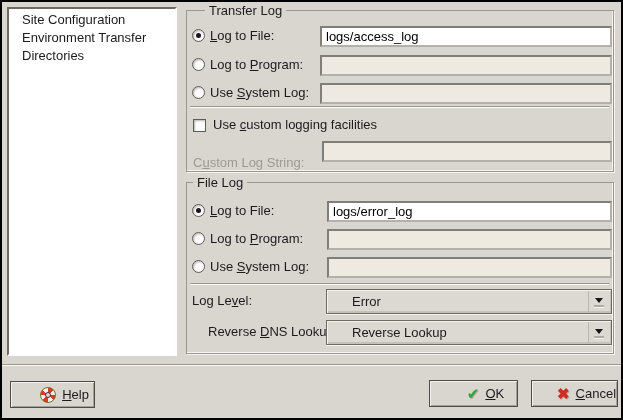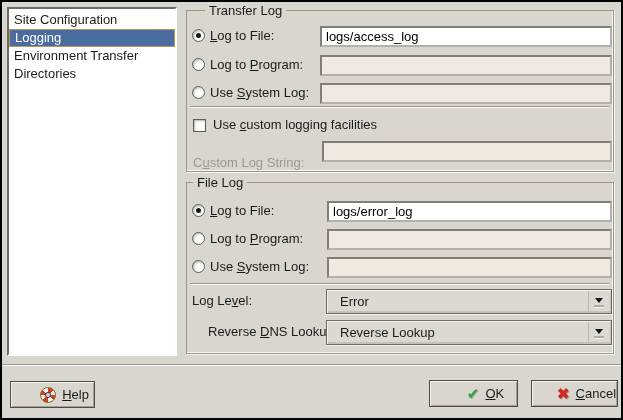--- a/index.html
+++ b/index.html
@@ -9,21 +9,21 @@
     font-family:"Liberation Sans",sans-serif;font-size:13px;color:#1b1b1b;
     overflow:hidden;
   }
   
   .listbox{
     position:absolute;left:7px;top:7px;width:170px;height:349px;
     background:#fff;box-sizing:border-box;
     border:2px solid;border-color:#6e6a65 #fdfdfd #fdfdfd #6e6a65;
     padding-top:2px;
   }
-  .list-item{height:18px;line-height:18px;padding-left:5px;white-space:nowrap;cursor:default;box-sizing:border-box;}
+  .list-item{height:18px;line-height:18px;padding-left:13px;white-space:nowrap;cursor:default;box-sizing:border-box;}
   .list-item.selected{
     background:#4a6c9e;color:#fff;border:1px solid #b39b5e;line-height:16px;
   }
   
   .frame{
     position:absolute;border:1px solid #9b978f;
     box-shadow:1px 1px 0 #f6f4f0, inset -1px -1px 0 #f6f4f0;
   }
   .frame-legend{
     position:absolute;background:#d9d6d0;padding:0 4px;height:15px;line-height:15px;
@@ -50,21 +50,21 @@
     position:absolute;height:21px;box-sizing:border-box;background:#fff;
     border:2px solid;border-color:#817e77 #b4b1aa #b4b1aa #817e77;
     font-family:"Liberation Sans",sans-serif;font-size:13px;color:#000;
     padding:0 4px;margin:0;outline:none;
   }
   .entry.disabled{background:#eeeae1;}
   .combo{
     position:absolute;height:25px;box-sizing:border-box;background:#dcd9d3;
     border:1px solid #6d6a64;
     box-shadow:inset 1px 1px 0 #f4f2ef, inset -1px -2px 0 #c4c1ba, 0 1px 0 #f4f2ef;
-    line-height:23px;padding-left:13px;cursor:default;
+    line-height:23px;padding-left:25px;cursor:default;
   }
   .combo-btn{
     position:absolute;right:1px;top:1px;bottom:1px;width:21px;
     border-left:1px solid #bab7b0;
   }
   .combo-arrow{
     position:absolute;left:6px;top:7px;width:0;height:0;
     border-left:4px solid transparent;border-right:4px solid transparent;
     border-top:5px solid #15151a;
   }
@@ -93,21 +93,20 @@
   }
   u{text-decoration:underline;}
 </style>
 </head>
 <body>
 
 <div class="dialog">
 
   <div class="listbox">
     <div class="list-item">Site Configuration</div>
-    <div class="list-item selected">Logging</div>
     <div class="list-item">Environment Transfer</div>
     <div class="list-item">Directories</div>
   </div>
 
   <div class="frame" style="left:186px;top:10px;width:426px;height:160px;"></div>
   <div class="frame-legend" style="left:205px;top:3px;">Transfer Log</div>
 
   <span class="radio checked" style="left:192px;top:29px;"></span>
   <span class="lbl" style="left:210px;top:28px;"><span></span><u>L</u><span>og to File:</span></span>
   <input class="entry" style="left: 320px; top: 26px; width: 292px;" value="logs/access_log">

